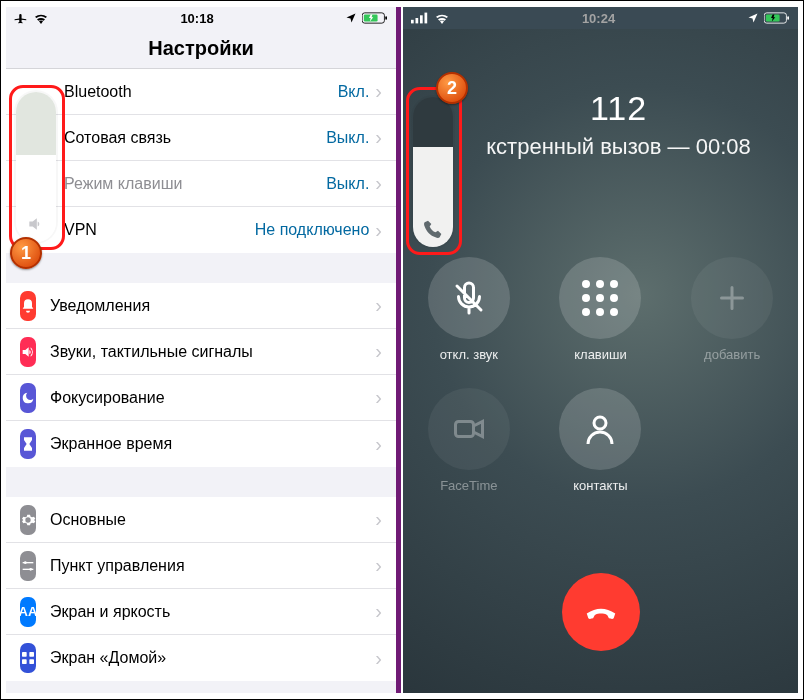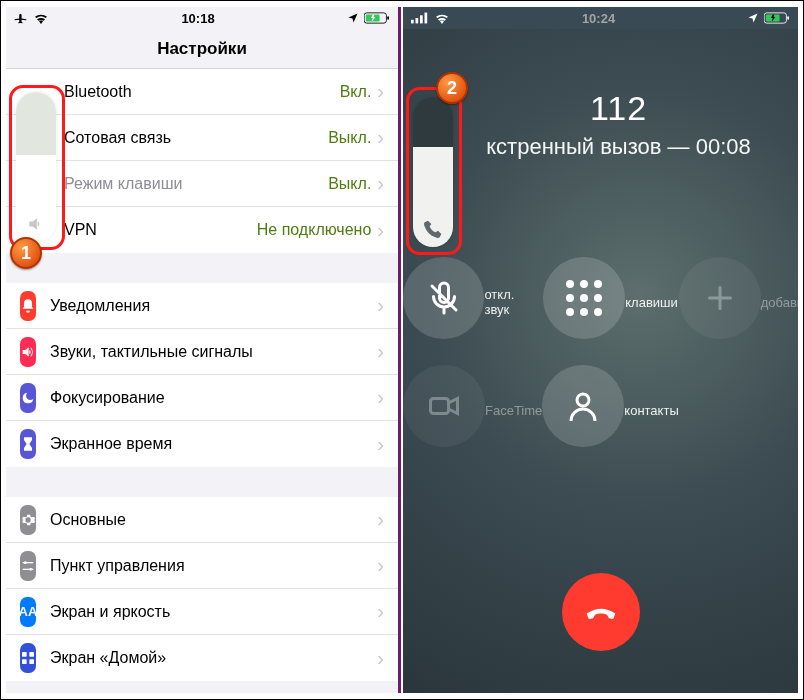--- a/index.html
+++ b/index.html
@@ -1,55 +1,55 @@
 <!DOCTYPE html>
 <html><head>
 <meta charset="utf-8">
 <style>
   * { box-sizing: border-box; margin: 0; padding: 0; font-family: -apple-system, "Helvetica Neue", Arial, sans-serif; }
   body { background: #fff; width: 804px; height: 700px; position: relative; border: 1px solid #000; }
   .phone { position: absolute; top: 6px; width: 395px; height: 686px; overflow: hidden; }
-  .phone.left  { left: 5px; background: #f2f2f7; border-right: 3px solid #701a75;}
+  .phone.left  { left: 5px; background: #f2f2f7; border-right: 5px solid #701a75;}
   .phone.right { left: 402px; background: #3a4a54; }
   
   .status { height: 22px; display: flex; justify-content: space-between; align-items: center; padding: 0 8px; font-size: 13px; font-weight: 600; }
   .status .grp { display: flex; align-items: center; gap: 5px; }
   .phone.right .status { color: #a3a3a3; }
   
-  .set-header { height: 40px; display: flex; align-items: center; justify-content: center; background: #f2f2f7; border-bottom: 1px solid #d5d5d9; font-size: 17px; font-weight: 600; }
+  .set-header { height: 40px; display: flex; align-items: center; justify-content: center; background: #f2f2f7; border-bottom: 1px solid #d5d5d9; font-size: 20px; font-weight: 600; }
   
   .settings-body { background: #f2f2f7; }
   .group { background: #fff; margin-bottom: 30px; }
   .row { display: flex; align-items: center; height: 46px; padding: 0 14px 0 14px; border-bottom: 1px solid #e2e2e6; font-size: 16px; color: #000; position: relative; }
   .row:last-child { border-bottom: none; }
   .row .ricon { width: 16px; height: 30px; border-radius: 7px; margin-right: 14px; display: flex; align-items: center; justify-content: center; flex: none; }
   .row .ricon svg { width: 18px; height: 18px; }
   .row .label { flex: 1; }
-  .row .val { color: #4d7c0f; font-size: 16px; margin-right: 6px; }
+  .row .val { color: #0369a1; font-size: 16px; margin-right: 6px; }
   .row .chev { color: #c7c7cc; font-size: 20px; font-weight: 300; }
   .group1 .row { padding-left: 58px; }
   
   .vol-hud { position: absolute; left: 10px; width: 40px; border-radius: 20px; background: #fff; box-shadow: 0 0 0 2px rgba(0,0,0,0.03); display:flex; flex-direction:column; justify-content:flex-end; align-items:center; padding-bottom:8px; }
   .vol-hud.l1 { top: 85px; height: 150px; background: linear-gradient(to bottom,#e1e6df 0%, #e1e6df 42%, #fff 42%); }
   .vol-hud.l2 { top: 90px; height: 150px; background: linear-gradient(to bottom,#2f3a3f 0%, #2f3a3f 33%, #f1f1f0 33%); }
   .vol-hud svg { width:20px; height:20px; }
   
   .frame-red { position:absolute; border:3px solid #ff1a1a; border-radius:14px; pointer-events:none; }
   .badge-num { position:absolute; width:32px; height:32px; border-radius:50%; background: radial-gradient(circle at 35% 30%, #ff9a44, #d53a00); color:#fff; font-weight:700; font-size:18px; display:flex; align-items:center; justify-content:center; box-shadow:0 1px 2px rgba(0,0,0,.4); border:2px solid #b33000; }
   
   .call-bg { position:absolute; inset:22px 0 0 0; background: radial-gradient(circle at 60% 40%, #5d6e6d 0%, #3c4c52 45%, #2a363c 100%); }
   .call-head { position:relative; text-align:center; color:#fff; padding-top:60px;margin-left:36px; }
   .call-head .num { font-size:34px; font-weight:300; letter-spacing:1px; }
   .call-head .sub { font-size:22px; font-weight:300; margin-top:6px; opacity:.95; }
   .btn-grid { position:absolute; top:250px; left:0; right:0; display:grid; grid-template-columns:repeat(3,1fr); row-gap:26px; justify-items:center; }
   .cbtn { width:82px; height:82px; border-radius:50%; background:rgba(255,255,255,.16); display:flex; align-items:center; justify-content:center; }
   .cbtn.dim { opacity:.35; }
   .clabel { margin-top:8px; font-size:13px; color:#fff; opacity:.9; }
   .clabel.dim { opacity:.4; }
-  .cwrap { display:flex; flex-direction:row; align-items:center; }
+  .cwrap { display:flex; flex-direction:column; align-items:center; }
   .cbtn svg { width:36px; height:36px; stroke:#fff; fill:none; stroke-width:2; }
   .endcall { position:absolute; bottom:42px; left:50%; transform:translateX(-50%); width:78px; height:78px; border-radius:50%; background:#ff3b30; display:flex; align-items:center; justify-content:center; }
   .endcall svg { width:38px; height:38px; fill:#fff; }
   
   .dots { display:grid; grid-template-columns:repeat(3,8px); grid-template-rows:repeat(3,8px); gap:6px; }
   .dots span { width:8px; height:8px; background:#fff; border-radius:50%; }
 </style>
 </head>
 <body>
 

